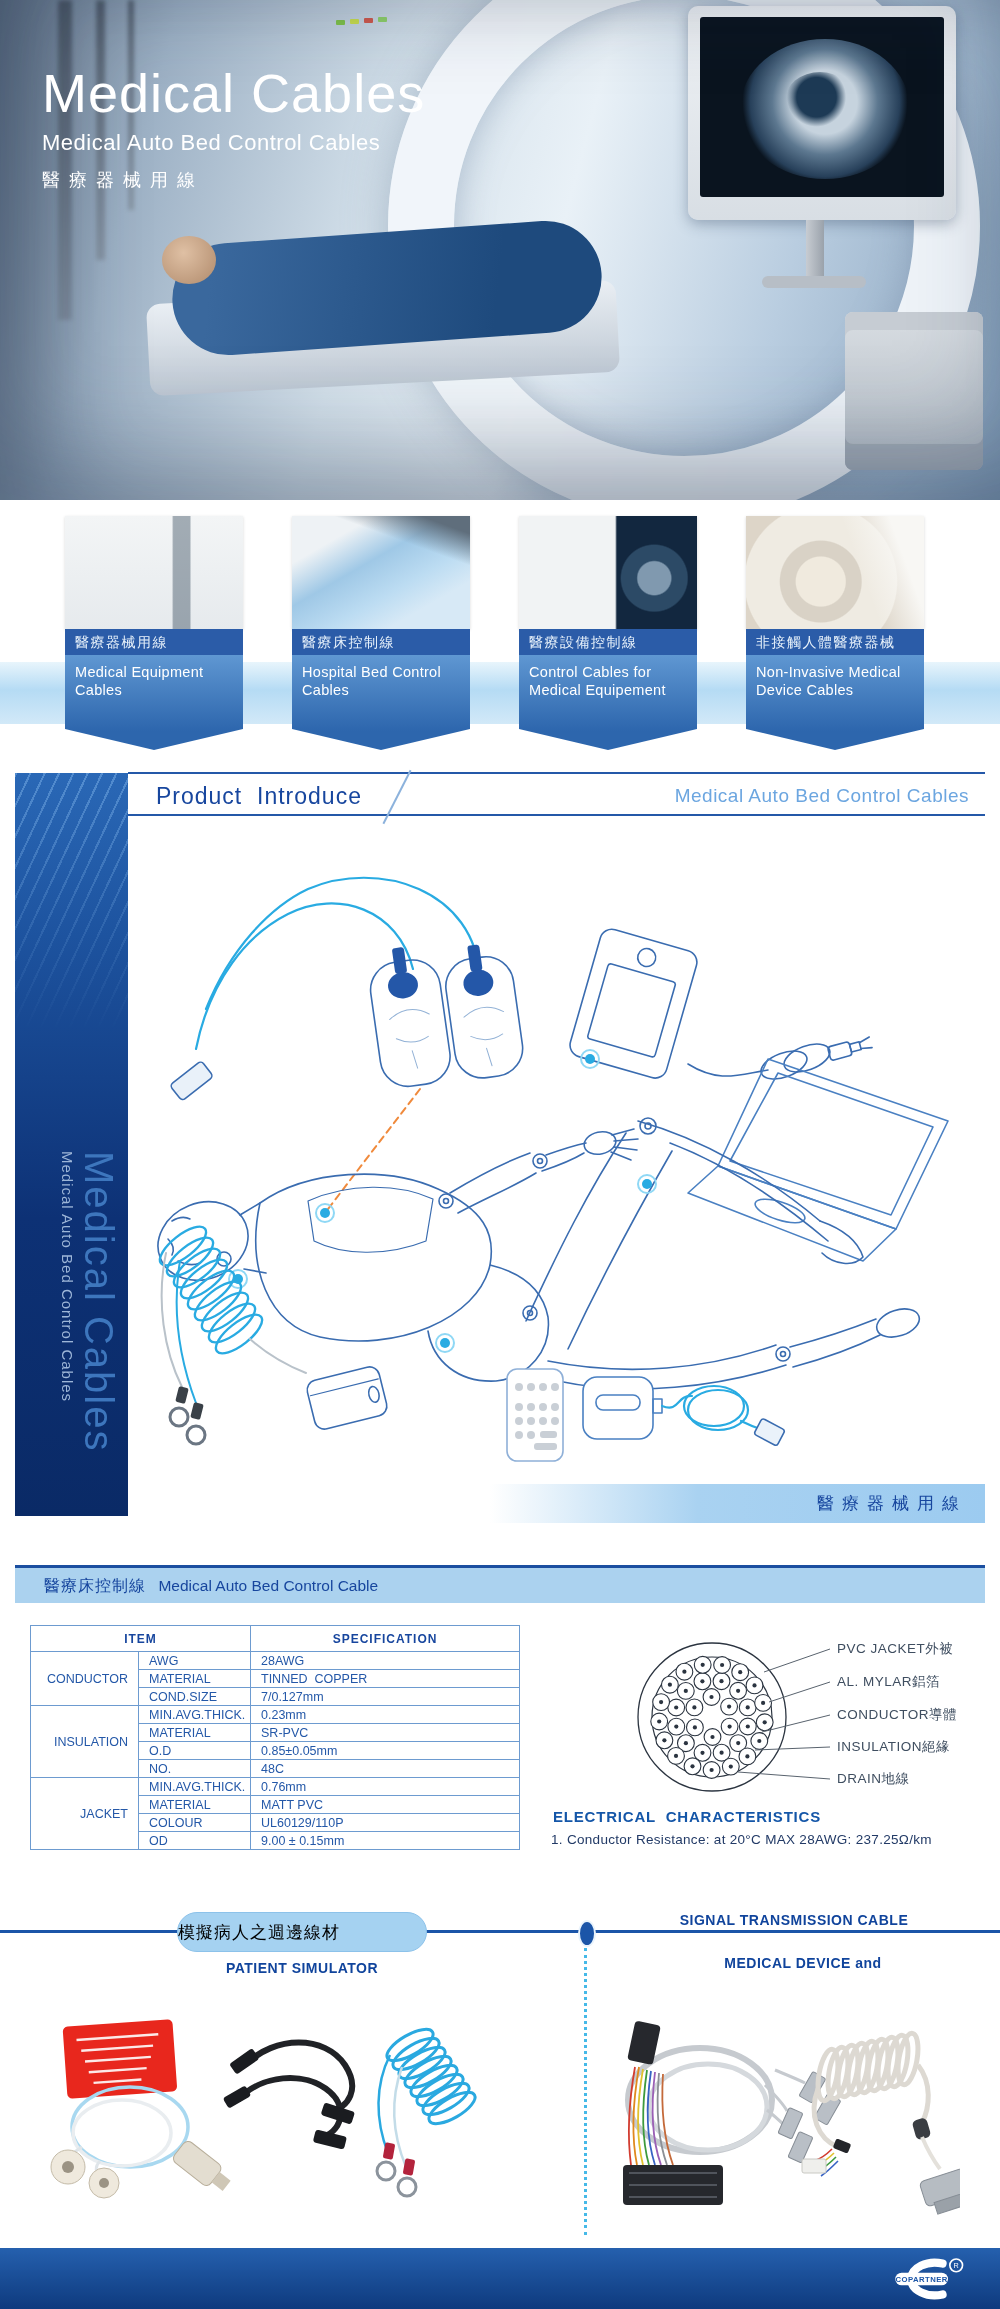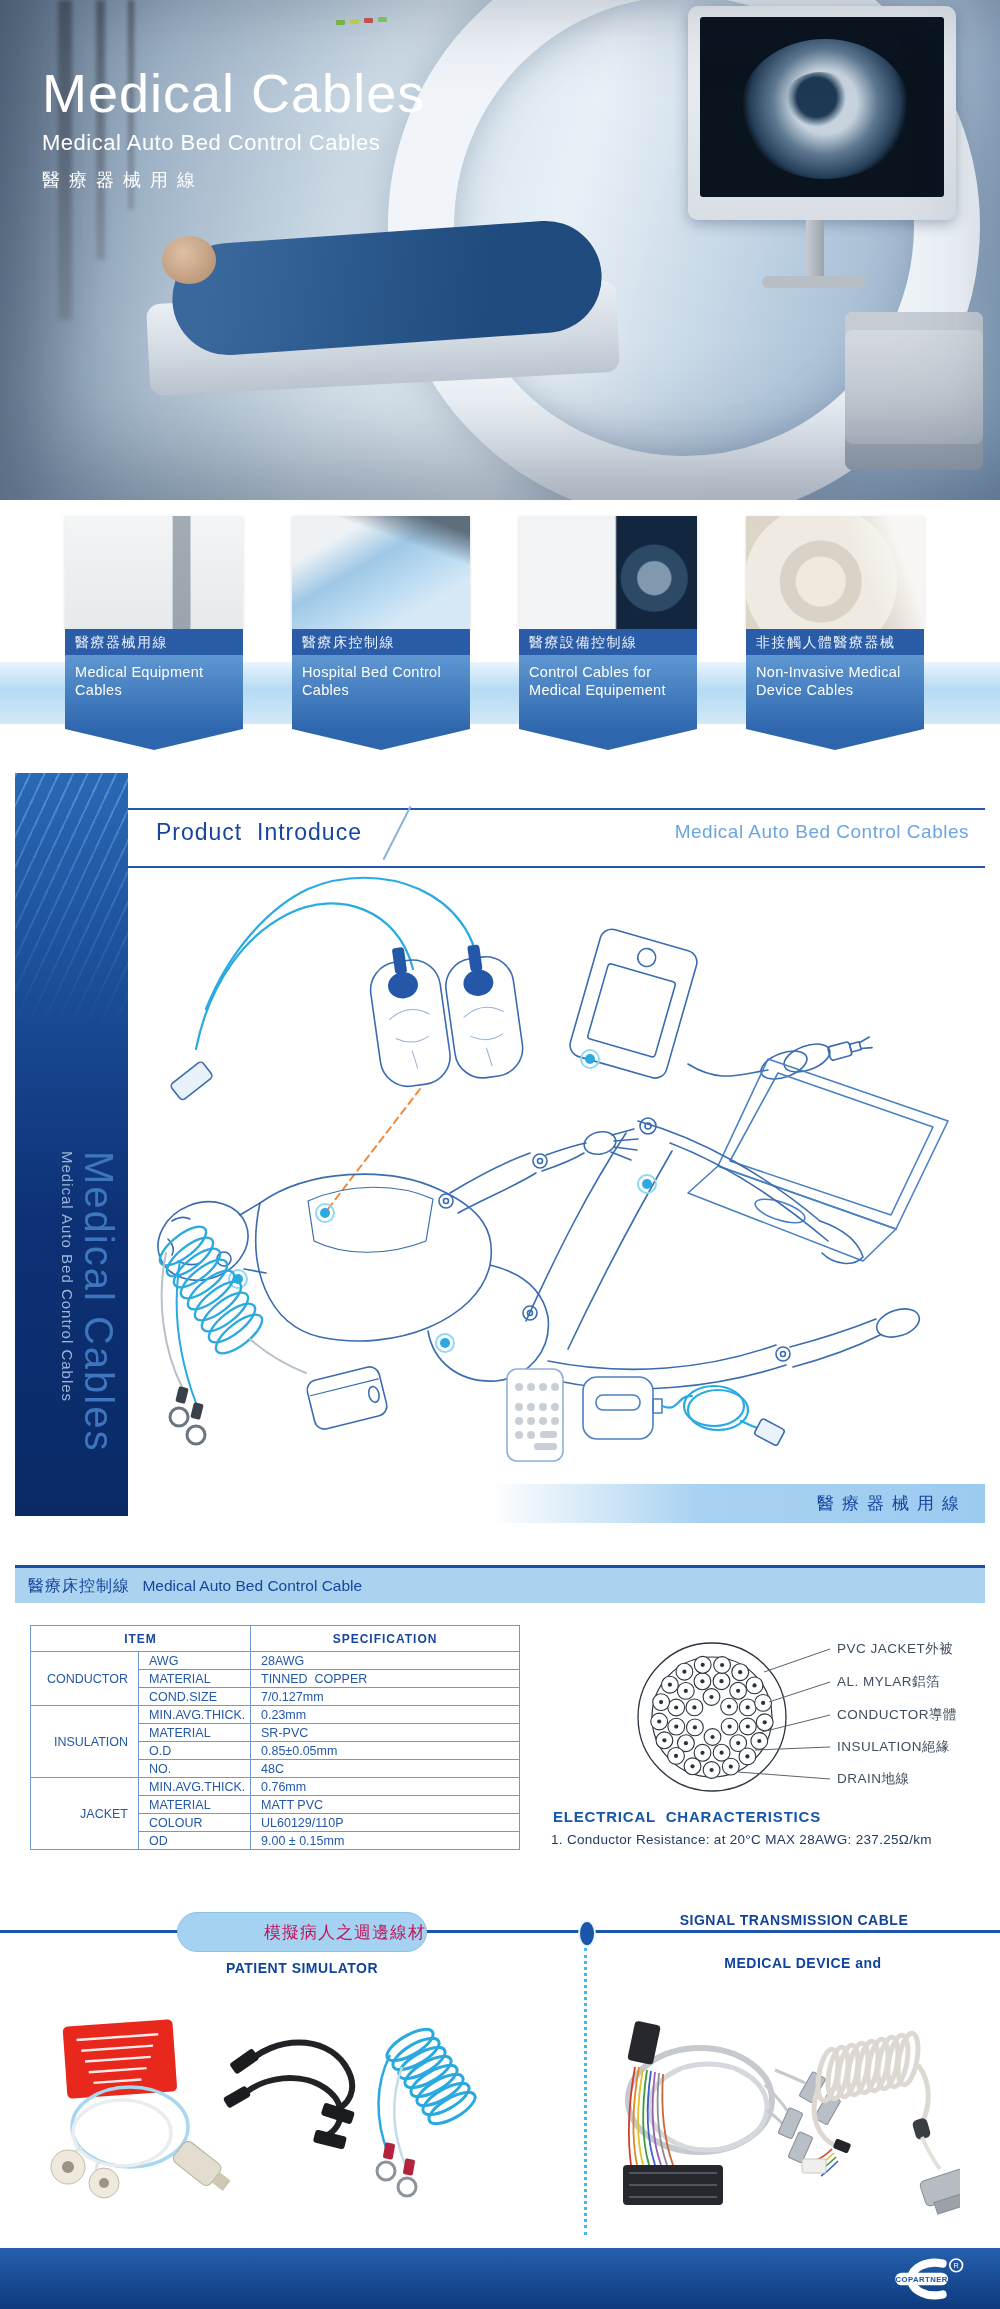--- a/index.html
+++ b/index.html
@@ -61,56 +61,56 @@
 
   
   .sidebar{position:absolute;left:15px;top:773px;width:113px;height:743px;
       background:linear-gradient(180deg,#2a68b6 0%,#1d539f 22%,#0d3175 60%,#0a2a66 100%);}
   .sidebar-streaks{position:absolute;left:0;top:0;width:113px;height:260px;
       background:repeating-linear-gradient(115deg,rgba(160,210,255,.35) 0 2px,transparent 2px 13px);
       -webkit-mask-image:linear-gradient(#000,transparent);mask-image:linear-gradient(#000,transparent);}
   .v-wrap{position:absolute;right:6px;top:378px;height:360px;writing-mode:vertical-rl;line-height:1.15;}
   .v-title{font-size:40px;color:#3d76bd;letter-spacing:2px;}
   .v-sub{font-size:15px;color:#9db6d8;letter-spacing:1px;}
-  .pi-header{position:absolute;left:128px;top:808px;width:857px;height:60px;background:#fff;
+  .pi-header{position:absolute;left:128px;top:772px;width:857px;height:44px;background:#fff;
       border-top:2px solid #2458a8;border-bottom:2px solid #2458a8;box-sizing:border-box;}
   .pi-title{position:absolute;left:28px;top:0;line-height:44px;font-size:23px;color:#17469e;
       letter-spacing:1px;white-space:pre;}
   .pi-slash{position:absolute;left:268px;top:-7px;width:2px;height:60px;background:#8cb2dc;transform:rotate(27deg);}
   .pi-right{position:absolute;right:16px;top:0;line-height:44px;font-size:19px;color:#6ca6e0;letter-spacing:.5px;}
   .illustration{position:absolute;left:128px;top:821px;width:857px;height:663px;}
   .corner-bar{position:absolute;left:490px;top:1484px;width:495px;height:39px;
       background:linear-gradient(90deg,rgba(255,255,255,0),#a9d2f1 42%,#9ccbf0);
       color:#17469e;font-size:17px;letter-spacing:8px;line-height:39px;text-align:right;
       padding-right:18px;box-sizing:border-box;}
 
   
   .spec-line{position:absolute;left:15px;top:1565px;width:970px;height:3px;background:#1b4fa0;}
   .spec-band{position:absolute;left:15px;top:1568px;width:970px;height:35px;background:#abd2ef;
-      line-height:35px;color:#17469e;padding-left:13px;box-sizing:border-box;}
+      line-height:35px;color:#17469e;padding-left:29px;box-sizing:border-box;}
   .spec-band .zh{font-size:16px;letter-spacing:1px;}
   .spec-band .en{font-size:15.5px;margin-left:8px;}
   table.spec{position:absolute;left:30px;top:1625px;width:489px;border-collapse:collapse;table-layout:fixed;}
   table.spec th,table.spec td{border:1px solid #6d9bd0;color:#2458a8;font-size:12.5px;
       padding:1px 10px;height:18px;box-sizing:border-box;}
   table.spec th{color:#17469e;font-size:12px;letter-spacing:1px;text-align:center;height:26px;}
   td.grp{text-align:right;font-size:13px;}
   td.val{white-space:pre;}
   .xsec{position:absolute;left:612px;top:1622px;width:375px;height:185px;}
   .xsec text{font-size:13.5px;fill:#3f4e60;letter-spacing:.5px;font-family:"Liberation Sans",sans-serif;}
   .strand{fill:#fff;stroke:#2b3440;stroke-width:1.1;}
   .strand-dot{fill:#2b3440;stroke:none;}
   .elec-title{position:absolute;left:553px;top:1808px;font-size:15px;font-weight:bold;color:#1456a8;
       letter-spacing:.8px;white-space:pre;}
   .elec-item{position:absolute;left:551px;top:1832px;font-size:13.5px;color:#223a66;letter-spacing:.3px;}
 
   
   .hr-line{position:absolute;left:0;top:1930px;width:1000px;height:3px;background:#1b55a8;}
   .pill{position:absolute;top:1912px;height:40px;border-radius:20px;background:#a5d2f1;border:1px solid #8cc2ea;
-      color:#be185d;font-size:17px;letter-spacing:1px;text-align:right;line-height:40px;box-sizing:border-box;}
+      color:#000000;font-size:17px;letter-spacing:1px;text-align:left;line-height:40px;box-sizing:border-box;}
   .mid-dot{position:absolute;left:578px;top:1920px;width:14px;height:23px;border-radius:50%;
       background:#1b55a8;border:2px solid #eaf4fc;}
   .dotted-sep{position:absolute;left:584px;top:1948px;height:287px;border-left:3px dotted #45b9e8;}
   .sub-title{position:absolute;color:#10449c;font-weight:bold;font-size:14px;letter-spacing:.5px;text-align:center;}
   .photos{position:absolute;}
 
   
   .footer{position:absolute;left:0;top:2248px;width:1000px;height:61px;
       background:linear-gradient(#2560ae,#0e3a7e);}
   .logo{position:absolute;right:32px;top:7px;width:100px;height:48px;}

